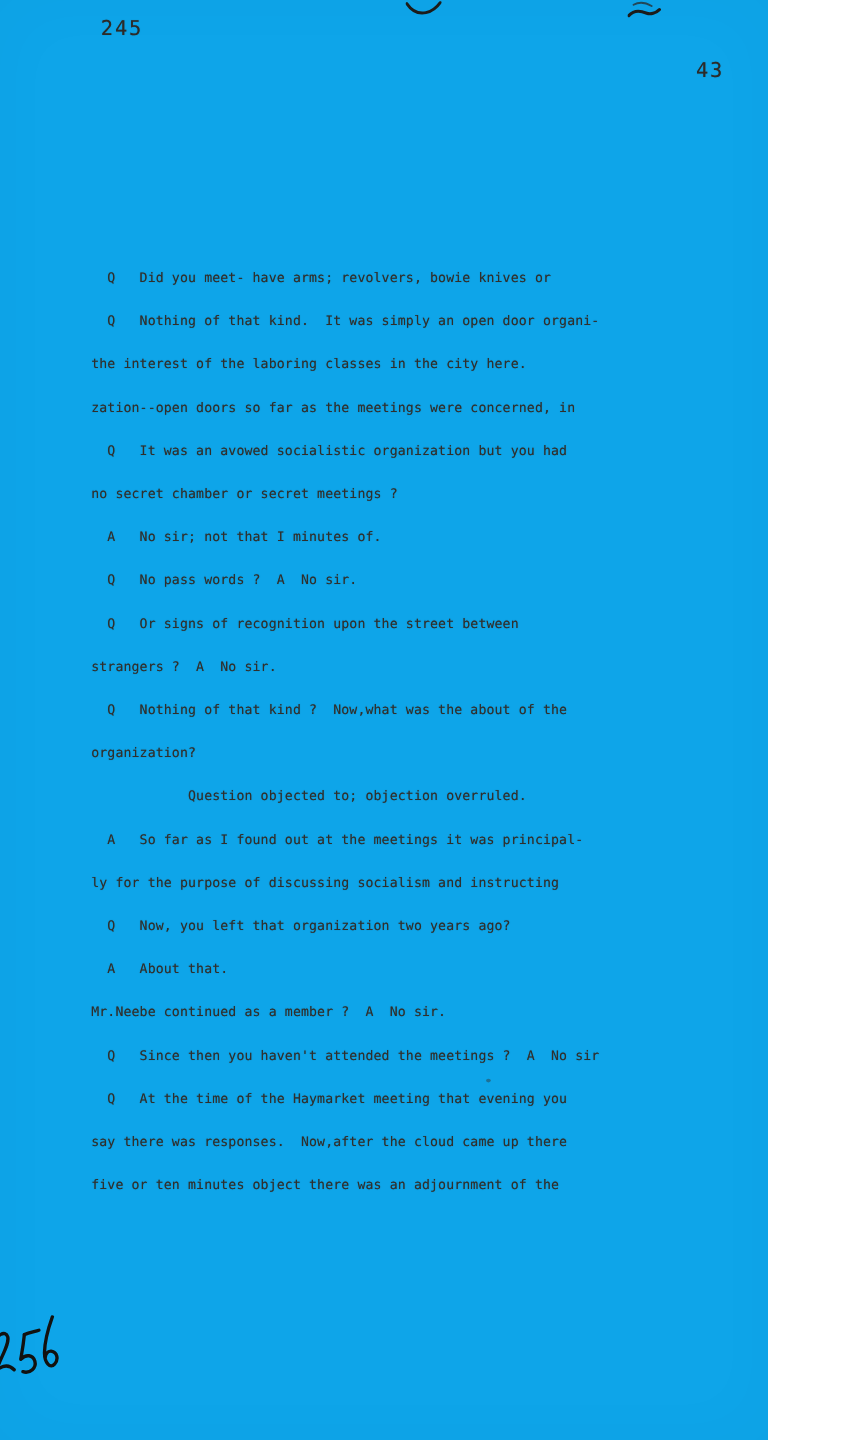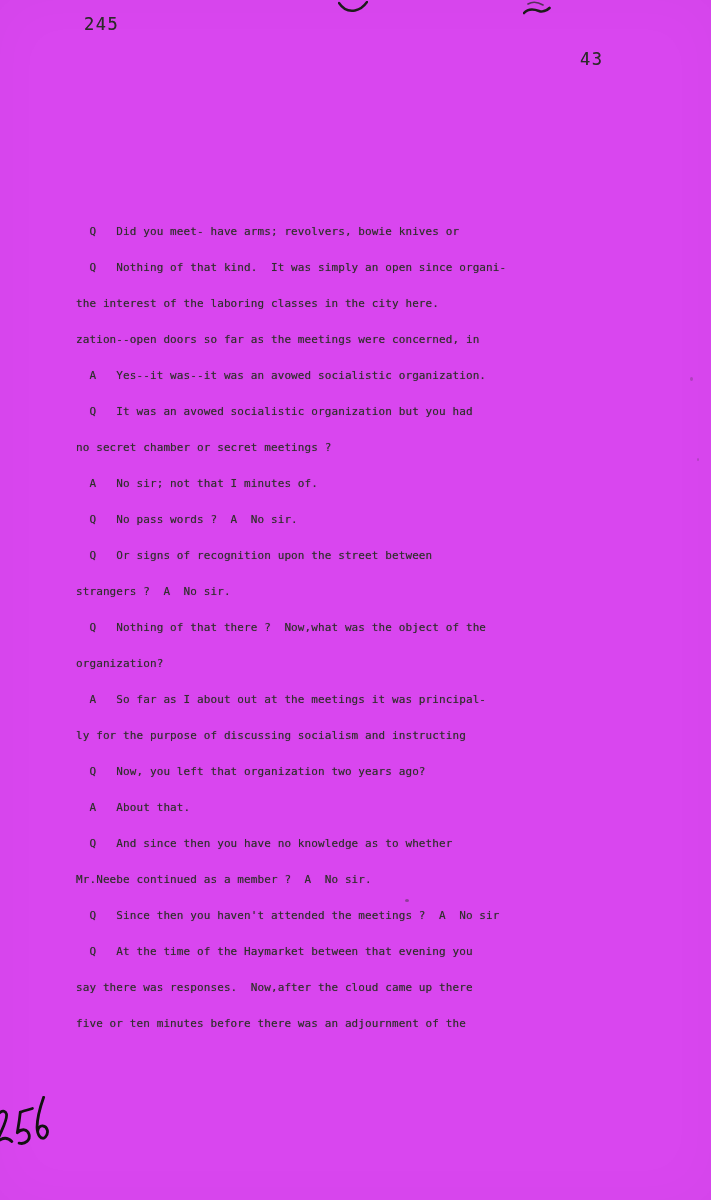--- a/index.html
+++ b/index.html
@@ -2,23 +2,23 @@
 <html><head>
 <meta charset="utf-8">
 <style>
   html, body {
     margin: 0;
     padding: 0;
     background: #ffffff;
   }
   #page {
     position: relative;
-    width: 711px;
+    width: 640px;
     height: 1200px;
-    background: #d946ef;
+    background: #0ea5e9;
     overflow: hidden;
     font-family: "DejaVu Sans Mono", "Liberation Mono", monospace;
     box-shadow: inset 0 0 60px rgba(0,0,0,0.025);
   }
   .pagenum {
     position: absolute;
     font-family: "DejaVu Sans Mono", "Liberation Mono", monospace;
     font-size: 17px;
     color: #2c2b29;
     letter-spacing: 1.5px;
@@ -66,42 +66,41 @@
     <path d="M5,4 C10,1 15,2 20,5" fill="none" stroke="#2a2a28" stroke-width="1.6" stroke-linecap="round" opacity="0.75"></path>
     <path d="M1,13 C6,7.5 12,9.5 16,11 C19,12.2 23.5,11 26.5,8" fill="none" stroke="#1c1c1a" stroke-width="2.6" stroke-linecap="round"></path>
   </svg>
 
   <div id="pagenum-left" class="pagenum">245</div>
   <div id="pagenum-right" class="pagenum">43</div>
 
   <div id="transcript">
 
   <div class="transcript-line">  Q   Did you meet- have arms; revolvers, bowie knives or</div>
-      <div class="transcript-line">  Q   Nothing of that kind.  It was simply an open since organi-</div>
+      <div class="transcript-line">  Q   Nothing of that kind.  It was simply an open door organi-</div>
       <div class="transcript-line">the interest of the laboring classes in the city here.</div>
       <div class="transcript-line">zation--open doors so far as the meetings were concerned, in</div>
-      <div class="transcript-line">  A   Yes--it was--it was an avowed socialistic organization.</div>
       <div class="transcript-line">  Q   It was an avowed socialistic organization but you had</div>
       <div class="transcript-line">no secret chamber or secret meetings ?</div>
       <div class="transcript-line">  A   No sir; not that I minutes of.</div>
       <div class="transcript-line">  Q   No pass words ?  A  No sir.</div>
       <div class="transcript-line">  Q   Or signs of recognition upon the street between</div>
       <div class="transcript-line">strangers ?  A  No sir.</div>
-      <div class="transcript-line">  Q   Nothing of that there ?  Now,what was the object of the</div>
+      <div class="transcript-line">  Q   Nothing of that kind ?  Now,what was the about of the</div>
       <div class="transcript-line">organization?</div>
-      <div class="transcript-line">  A   So far as I about out at the meetings it was principal-</div>
+      <div class="transcript-line">            Question objected to; objection overruled.</div>
+      <div class="transcript-line">  A   So far as I found out at the meetings it was principal-</div>
       <div class="transcript-line">ly for the purpose of discussing socialism and instructing</div>
       <div class="transcript-line">  Q   Now, you left that organization two years ago?</div>
       <div class="transcript-line">  A   About that.</div>
-      <div class="transcript-line">  Q   And since then you have no knowledge as to whether</div>
       <div class="transcript-line">Mr.Neebe continued as a member ?  A  No sir.</div>
       <div class="transcript-line">  Q   Since then you haven't attended the meetings ?  A  No sir</div>
-      <div class="transcript-line">  Q   At the time of the Haymarket between that evening you</div>
+      <div class="transcript-line">  Q   At the time of the Haymarket meeting that evening you</div>
       <div class="transcript-line">say there was responses.  Now,after the cloud came up there</div>
-      <div class="transcript-line">five or ten minutes before there was an adjournment of the</div>
+      <div class="transcript-line">five or ten minutes object there was an adjournment of the</div>
     </div>
 
   <svg id="handwritten-256" width="60" height="62" viewBox="0 0 60 62" role="img" aria-label="256">
     <g transform="rotate(-7 30 30)" fill="none" stroke="#121210" stroke-width="2.8" stroke-linecap="round" stroke-linejoin="round">
 
       <path d="M4,22 C5,13 14,10 15,16 C16,22 8,31 2,43 C9,38 14,40 17,44"></path>
 
       <path d="M29,16 C27,25 25,31 23.5,36 C28.5,32 34,33.5 35,39 C35.8,44.5 30,49 24,46.5"></path>
       <path d="M29,16 C33.5,14.8 38,14.5 41.5,13.8"></path>
 

